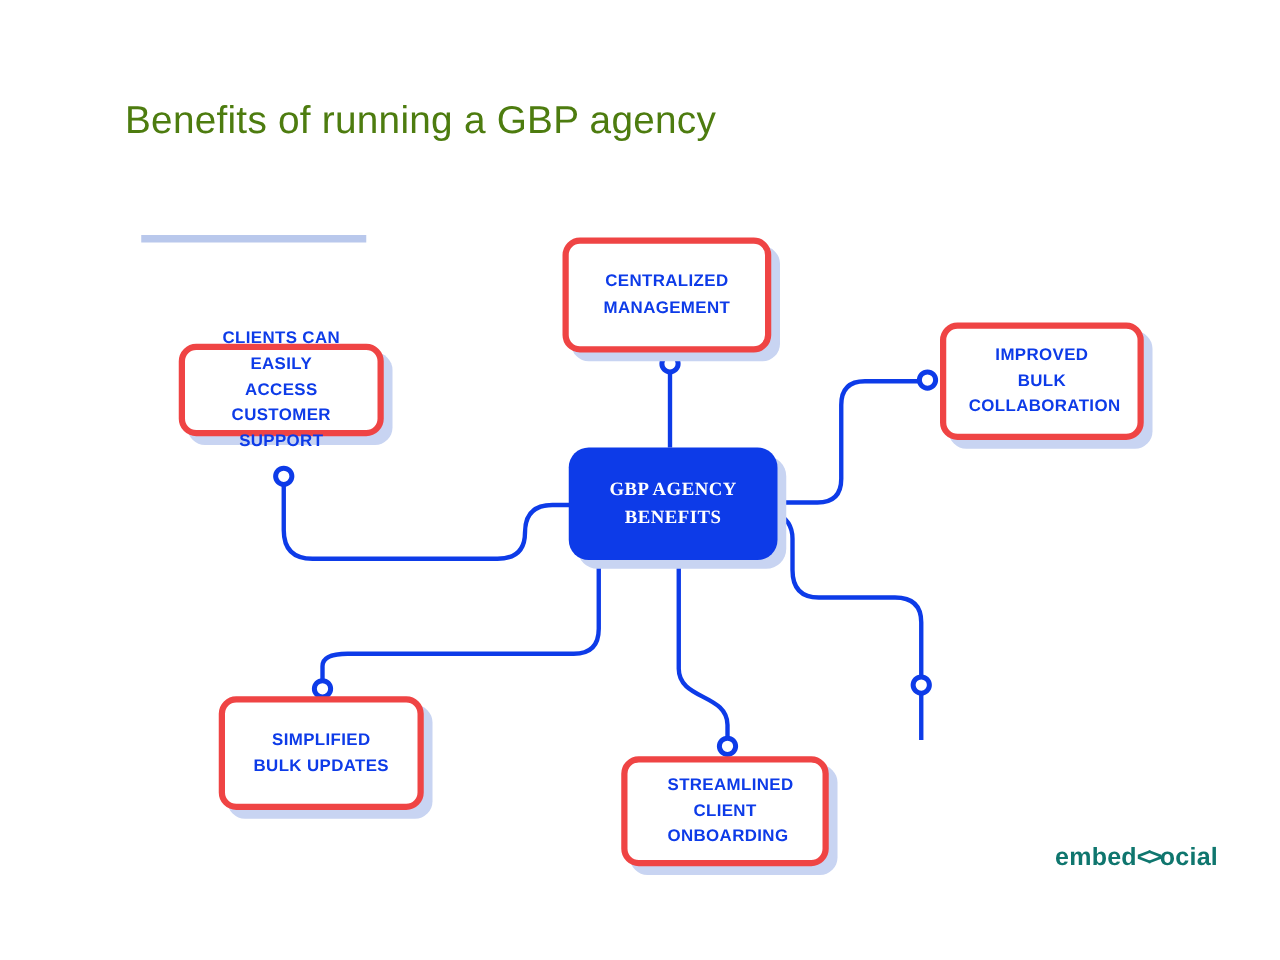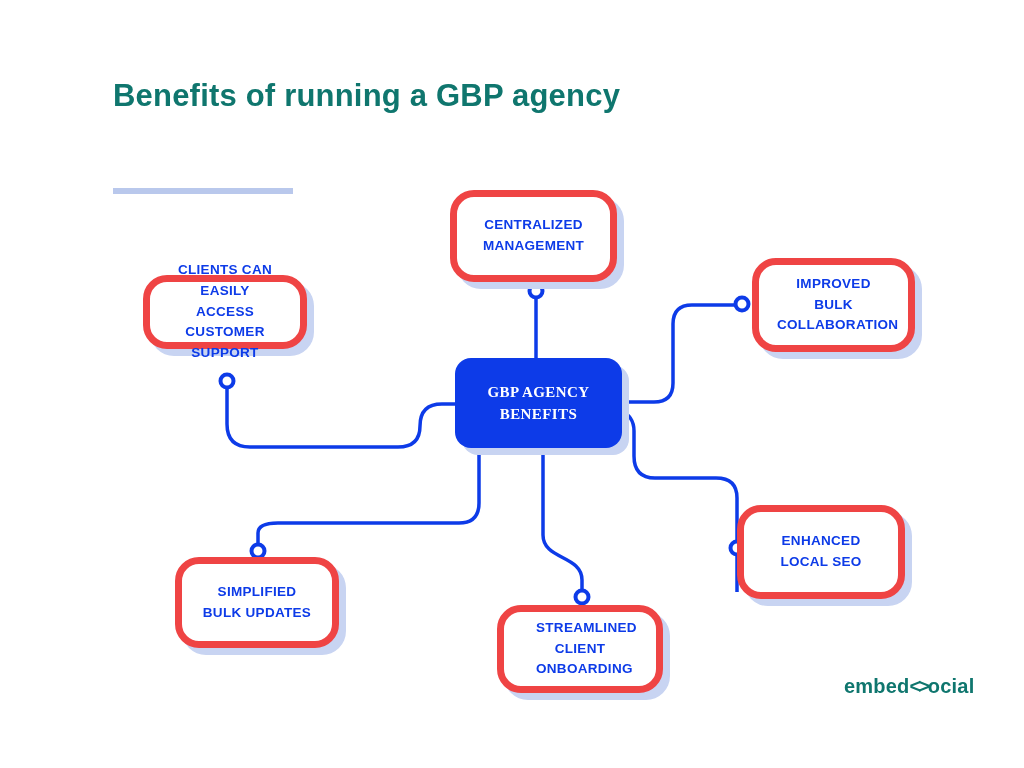--- a/index.html
+++ b/index.html
@@ -10,48 +10,48 @@
   }
   .canvas {
     position: relative;
     width: 1024px;
     height: 768px;
     background: #ffffff;
     overflow: hidden;
   }
   .page-title {
     position: absolute;
-    left: 113px;
+    left: 100px;
     top: 78px;
     font-size: 31px;
-    font-weight: 700;
+    font-weight: 400;
     letter-spacing: 0.2px;
-    color: #0f766e;
+    color: #4d7c0f;
     margin: 0;
   }
   .title-underline {
     position: absolute;
     left: 113px;
     top: 188px;
     width: 180px;
     height: 6px;
     background: #b9c8ec;
   }
   .connector-layer {
     position: absolute;
     left: 0;
     top: 0;
     width: 1024px;
     height: 768px;
   }
   .node-box {
     position: absolute;
     background: #ffffff;
-    border: 7px solid #ef4444;
-    border-radius: 24px;
+    border: 5px solid #ef4444;
+    border-radius: 14px;
     box-shadow: 7px 7px 0 0 #c8d4f2;
     color: #0d3be8;
     font-weight: 700;
     font-size: 13.5px;
     letter-spacing: 0.3px;
     line-height: 1.55;
     text-align: center;
     display: flex;
     align-items: center;
     justify-content: center;
@@ -138,23 +138,20 @@
   </div>
 
   <div class="node-box box-clients">
     <div class="label">CLIENTS CAN EASILY ACCESS CUSTOMER SUPPORT</div>
   </div>
 
   <div class="center-node">
     <div class="label">GBP AGENCY BENEFITS</div>
   </div>
 
-  <div class="node-box box-enhanced">
-    <div class="label">ENHANCED LOCAL SEO</div>
-  </div>
 
   <div class="node-box box-simplified">
     <div class="label">SIMPLIFIED BULK UPDATES</div>
   </div>
 
   <div class="node-box box-streamlined">
     <div class="label">STREAMLINED CLIENT ONBOARDING</div>
   </div>
 
   <div class="footer-logo">

